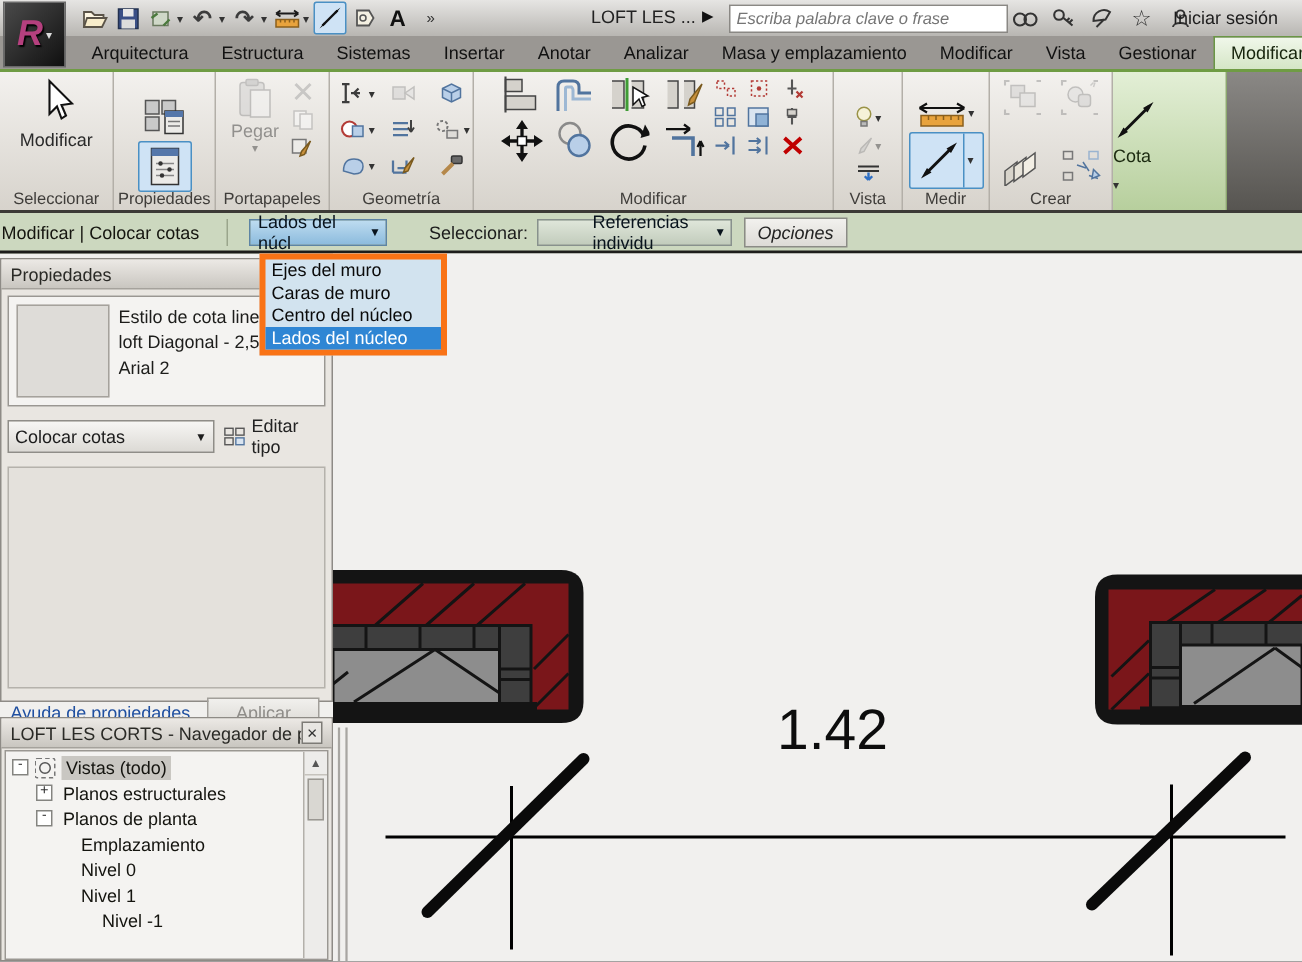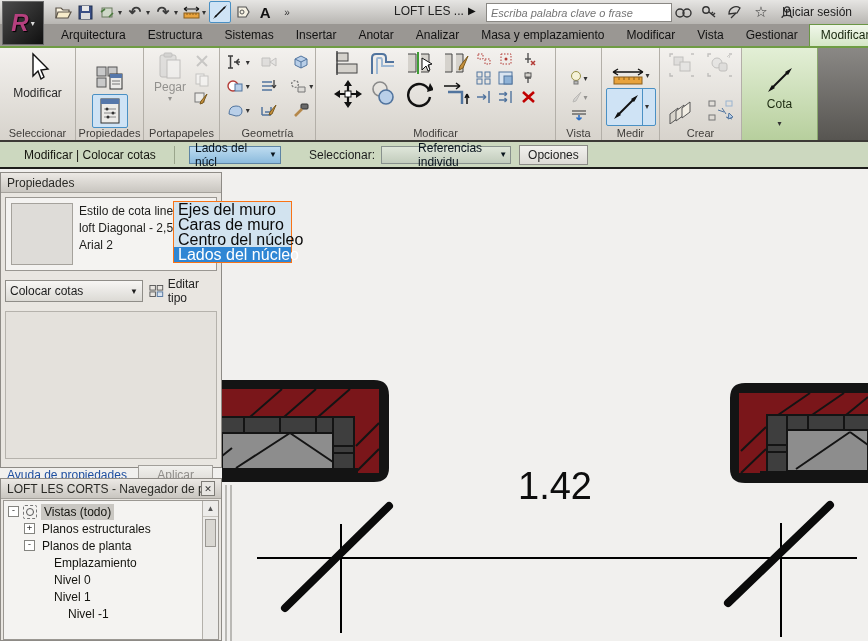--- a/index.html
+++ b/index.html
@@ -47,33 +47,33 @@
   .modgrid{display:flex;gap:6px;padding-top:2px;}
   .modcol{display:flex;flex-direction:column;gap:4px;align-items:center;}
   .smallcol{display:flex;flex-direction:column;gap:5px;align-items:center;padding-top:2px;}
   .caret-s{font-size:8px;color:#333;}
   .cota-panel{background:linear-gradient(#e3efd6,#b7cf9d);border-right:1px solid #8ba86e;}
   .ribbon-fill{flex:1;background:linear-gradient(#8a8885,#575551);}
   .disabled{opacity:.45;filter:grayscale(1);}
   
   .optionsbar{position:absolute;top:142px;left:0;width:868px;height:27px;background:#ccd8bf;
     border-bottom:2px solid #1d1d1b;box-sizing:border-box;display:flex;align-items:center;font-size:12px;}
-  .ob-mode{margin-left:24px;width:150px;color:#15150f;}
+  .ob-mode{margin-left:1px;width:150px;color:#15150f;}
   .ob-sep{width:1px;height:18px;background:#9aa58c;margin-right:14px;}
   .combo{height:18px;display:flex;align-items:center;justify-content:space-between;
     border:1px solid #5d84a4;background:linear-gradient(#bedcf0,#8cbbdd);padding:0 3px 0 5px;
     box-sizing:border-box;color:#08131c;}
   .combo .arr{font-size:8px;margin-left:4px;}
   .combo.greyc{border:1px solid #88918d;background:linear-gradient(#dfe6da,#c2ccbc);padding-left:36px;}
   .ob-label{margin:0 6px 0 28px;}
   .btn{border:1px solid #8b8b86;background:linear-gradient(#f2f1ee,#dddbd6);
-    padding:2px 8px;font-size:12px;color:#222;margin-left:8px;}
+    padding:2px 8px;font-size:12px;color:#222;margin-left:8px;font-style:italic;}
   
   .ddlist{position:absolute;top:169px;left:173px;width:117px;background:#d2e3ef;
-    border:1px solid #f97316;z-index:40;font-size:16px;margin-top:32px;}
+    border:4px solid #f97316;z-index:40;font-size:12px;}
   .dli{height:15px;line-height:15px;padding-left:4px;color:#0a0a0a;white-space:nowrap;}
   .dli.sel{background:#2f86d4;color:#fff;}
   
   .props{position:absolute;top:172px;left:0;width:222px;height:296px;background:#e9e6e1;
     border:1px solid #8e8b86;box-sizing:border-box;z-index:10;}
   .palhead{height:19px;background:linear-gradient(#ece9e5,#c9c6c0);border-bottom:1px solid #a5a29c;
     display:flex;align-items:center;padding:0 6px;font-size:12px;color:#2a2a26;justify-content:space-between;}
   .typesel{margin:4px 4px 0 4px;border:1px solid #9a9792;background:#f4f3f1;display:flex;padding:5px;gap:6px;}
   .preview{width:60px;height:60px;background:#dedcd8;border:1px solid #a5a29c;}
   .typetext{font-size:12px;line-height:17px;color:#1d1d1b;white-space:nowrap;overflow:hidden;}
@@ -564,21 +564,21 @@
               <path d="M12,12 l6,2 m-2,-4 l4,6" stroke="#51749e" fill="none"></path>
               <path d="M20,19 l6,2" stroke="#51749e"></path>
               <path d="M23,15 l4,4 l-5,2 Z" fill="#b9cfe8" stroke="#51749e"></path>
             </svg>
           </span>
       </div>
       <span class="plabel">Crear</span>
     </div>
 
     <div class="panel cota-panel" style="width:76px;">
-      <div class="pbody" style="flex-direction:column;align-items:center;gap:2px;">
+      <div class="pbody" style="flex-direction:column;align-items:flex-start;gap:2px;">
         <span class="ic">
             <svg width="30" height="30" viewBox="0 0 30 30">
               <path d="M6,24 L24,6" stroke="#111" stroke-width="2"></path>
               <path d="M3,27 L10,23 L7,20 Z M27,3 L20,7 L23,10 Z" fill="#111"></path>
             </svg>
           </span>
         <span style="font-size:12px;color:#1c2a10;">Cota</span>
         <span class="caret-s" style="margin-top:6px;">▾</span>
       </div>
     </div>

